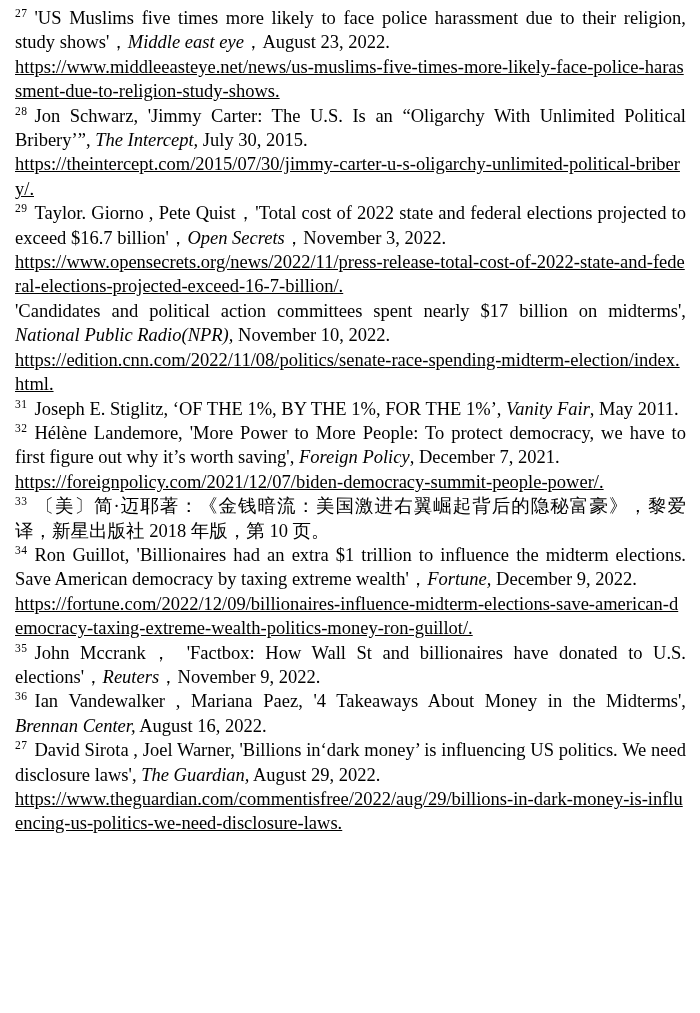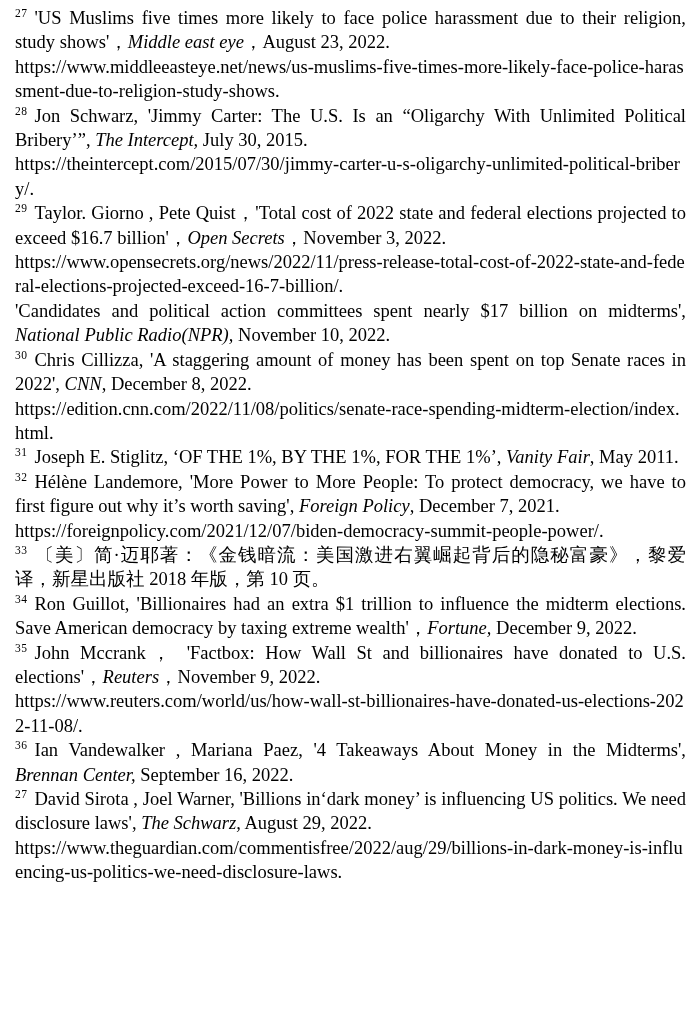--- a/index.html
+++ b/index.html
@@ -22,20 +22,21 @@
     background: #ffffff;
   }
   .fn-block {
     font-size: 18.5px;
     line-height: 24.4px;
     text-align: justify;
     margin: 0;
   }
   .fn-block.url {
     word-break: break-all;
+    text-decoration: underline;
   }
   .fn-num {
     font-size: 11.5px;
     line-height: 0;
     vertical-align: baseline;
     position: relative;
     top: -7px;
     margin-right: 7px;
     letter-spacing: 0.5px;
   }
@@ -48,26 +49,25 @@
 
 <div class="page">
   <div>
       <div class="fn-block citation"><span class="fn-num">27</span><span>'US Muslims five times more likely to face police harassment due to their religion, study shows'，</span><i>Middle east eye</i><span>，August 23, 2022.</span></div>
       <div class="fn-block url"><span>https://www.middleeasteye.net/news/us-muslims-five-times-more-likely-face-police-harassment-due-to-religion-study-shows.</span></div>
       <div class="fn-block citation"><span class="fn-num">28</span><span>Jon Schwarz, 'Jimmy Carter: The U.S. Is an “Oligarchy With Unlimited Political Bribery’”, </span><i>The Intercept,</i><span> July 30, 2015.</span></div>
       <div class="fn-block url"><span>https://theintercept.com/2015/07/30/jimmy-carter-u-s-oligarchy-unlimited-political-bribery/.</span></div>
       <div class="fn-block citation"><span class="fn-num">29</span><span>Taylor. Giorno , Pete Quist，'Total cost of 2022 state and federal elections projected to exceed $16.7 billion'，</span><i>Open Secrets</i><span>，November 3, 2022.</span></div>
       <div class="fn-block url"><span>https://www.opensecrets.org/news/2022/11/press-release-total-cost-of-2022-state-and-federal-elections-projected-exceed-16-7-billion/.</span></div>
       <div class="fn-block citation"><span>'Candidates and political action committees spent nearly $17 billion on midterms', </span><i>National Public Radio(NPR),</i><span> November 10, 2022.</span></div>
-      <div class="fn-block citation"><span class="fn-num">30</span><span>Chris Cillizza, 'A staggering amount of money has been spent on top Senate races in 2022', </span><i>CNN</i><span>, December 8, 2022.</span></div>
       <div class="fn-block url"><span>https://edition.cnn.com/2022/11/08/politics/senate-race-spending-midterm-election/index.html.</span></div>
       <div class="fn-block citation"><span class="fn-num">31</span><span>Joseph E. Stiglitz, ‘OF THE 1%, BY THE 1%, FOR THE 1%’, </span><i>Vanity Fair</i><span>, May 2011.</span></div>
       <div class="fn-block citation"><span class="fn-num">32</span><span>Hélène Landemore, 'More Power to More People: To protect democracy, we have to first figure out why it’s worth saving', </span><i>Foreign Policy</i><span>, December 7, 2021.</span></div>
       <div class="fn-block url"><span>https://foreignpolicy.com/2021/12/07/biden-democracy-summit-people-power/.</span></div>
       <div class="fn-block citation"><span class="fn-num">33</span><span>〔美〕简·迈耶著：《金钱暗流：美国激进右翼崛起背后的隐秘富豪》，黎爱译，新星出版社 2018 年版，第 10 页。</span></div>
       <div class="fn-block citation"><span class="fn-num">34</span><span>Ron Guillot, 'Billionaires had an extra $1 trillion to influence the midterm elections. Save American democracy by taxing extreme wealth'，</span><i>Fortune,</i><span> December 9, 2022.</span></div>
+      <div class="fn-block url"><span>https://fortune.com/2022/12/09/billionaires-influence-midterm-elections-save-american-democracy-taxing-extreme-wealth-politics-money-ron-guillot/.</span></div>
       <div class="fn-block citation"><span class="fn-num">35</span><span>John Mccrank， 'Factbox: How Wall St and billionaires have donated to U.S. elections'，</span><i>Reuters</i><span>，November 9, 2022.</span></div>
-      <div class="fn-block url"><span>https://www.reuters.com/world/us/how-wall-st-billionaires-have-donated-us-elections-2022-11-08/.</span></div>
-      <div class="fn-block citation"><span class="fn-num">36</span><span>Ian Vandewalker , Mariana Paez, '4 Takeaways About Money in the Midterms', </span><i>Brennan Center,</i><span> September 16, 2022.</span></div>
-      <div class="fn-block citation"><span class="fn-num">27</span><span>David Sirota , Joel Warner, 'Billions in‘dark money’ is influencing US politics. We need disclosure laws', </span><i>The Schwarz,</i><span> August 29, 2022.</span></div>
+      <div class="fn-block citation"><span class="fn-num">36</span><span>Ian Vandewalker , Mariana Paez, '4 Takeaways About Money in the Midterms', </span><i>Brennan Center,</i><span> August 16, 2022.</span></div>
+      <div class="fn-block citation"><span class="fn-num">27</span><span>David Sirota , Joel Warner, 'Billions in‘dark money’ is influencing US politics. We need disclosure laws', </span><i>The Guardian,</i><span> August 29, 2022.</span></div>
       <div class="fn-block url"><span>https://www.theguardian.com/commentisfree/2022/aug/29/billions-in-dark-money-is-influencing-us-politics-we-need-disclosure-laws.</span></div>
     </div>
 </div>
 
 </body></html>

